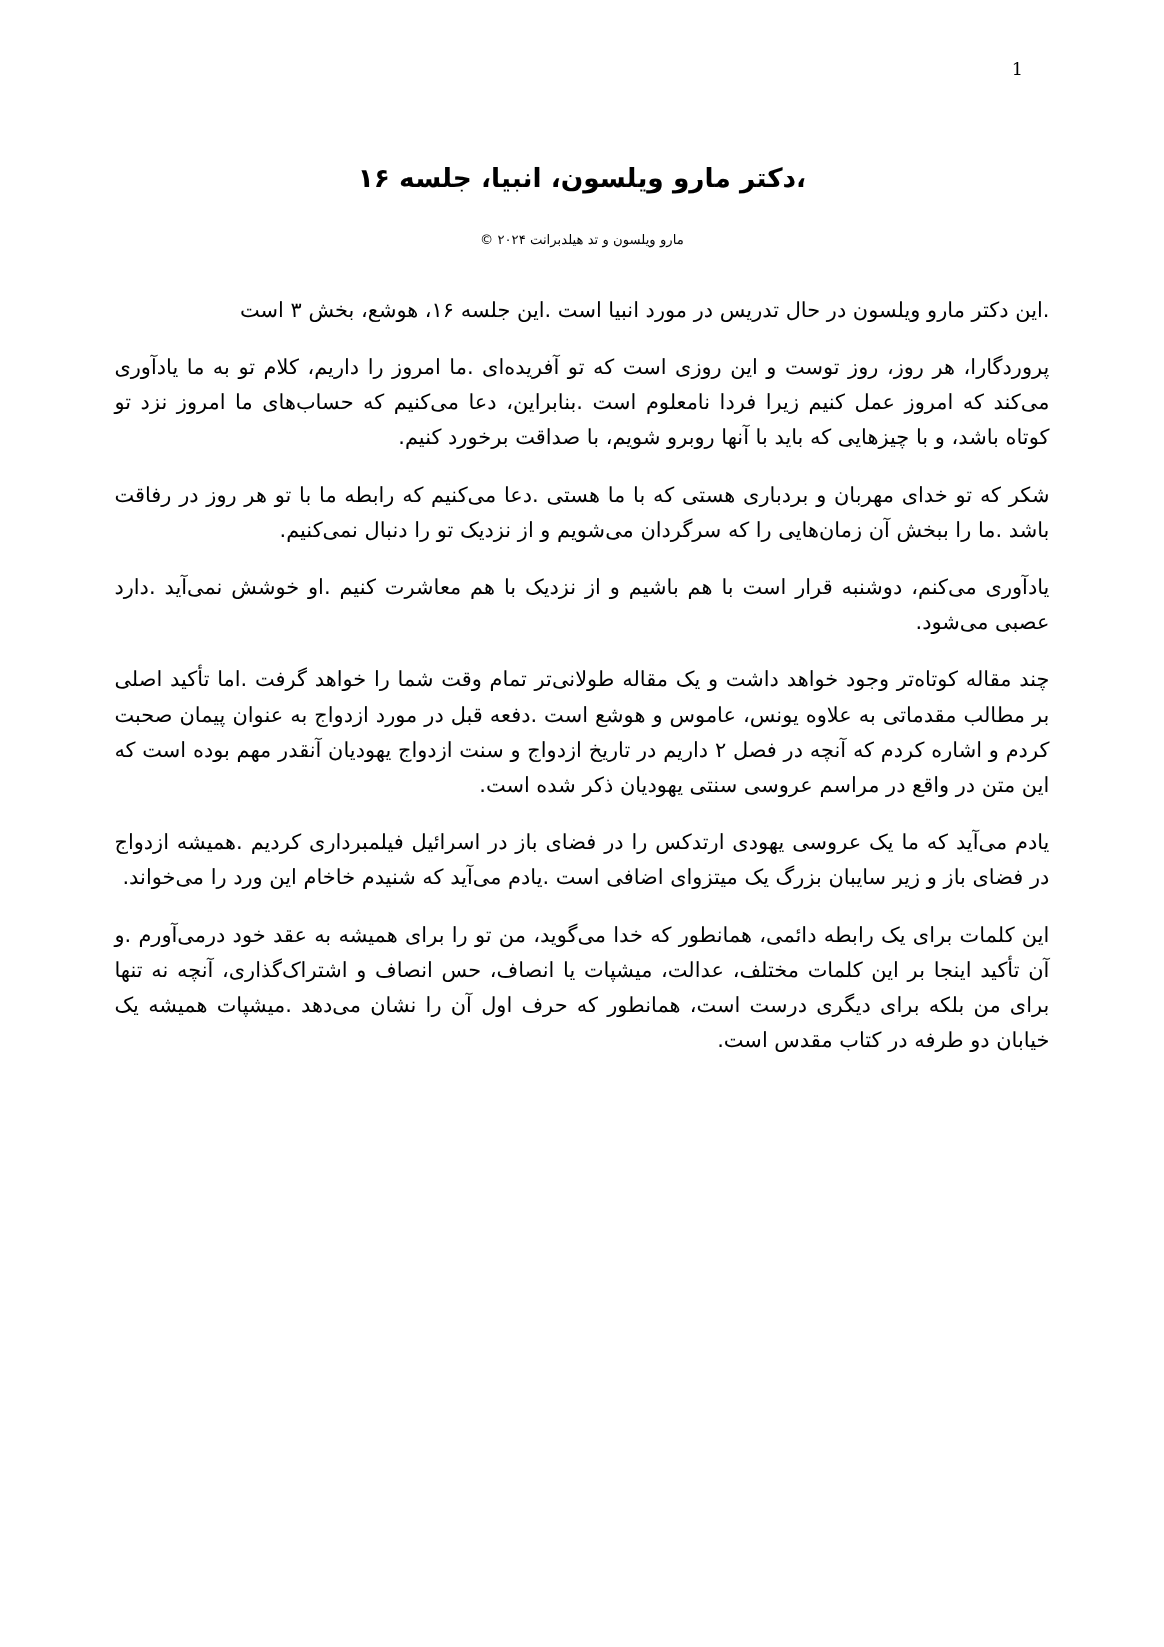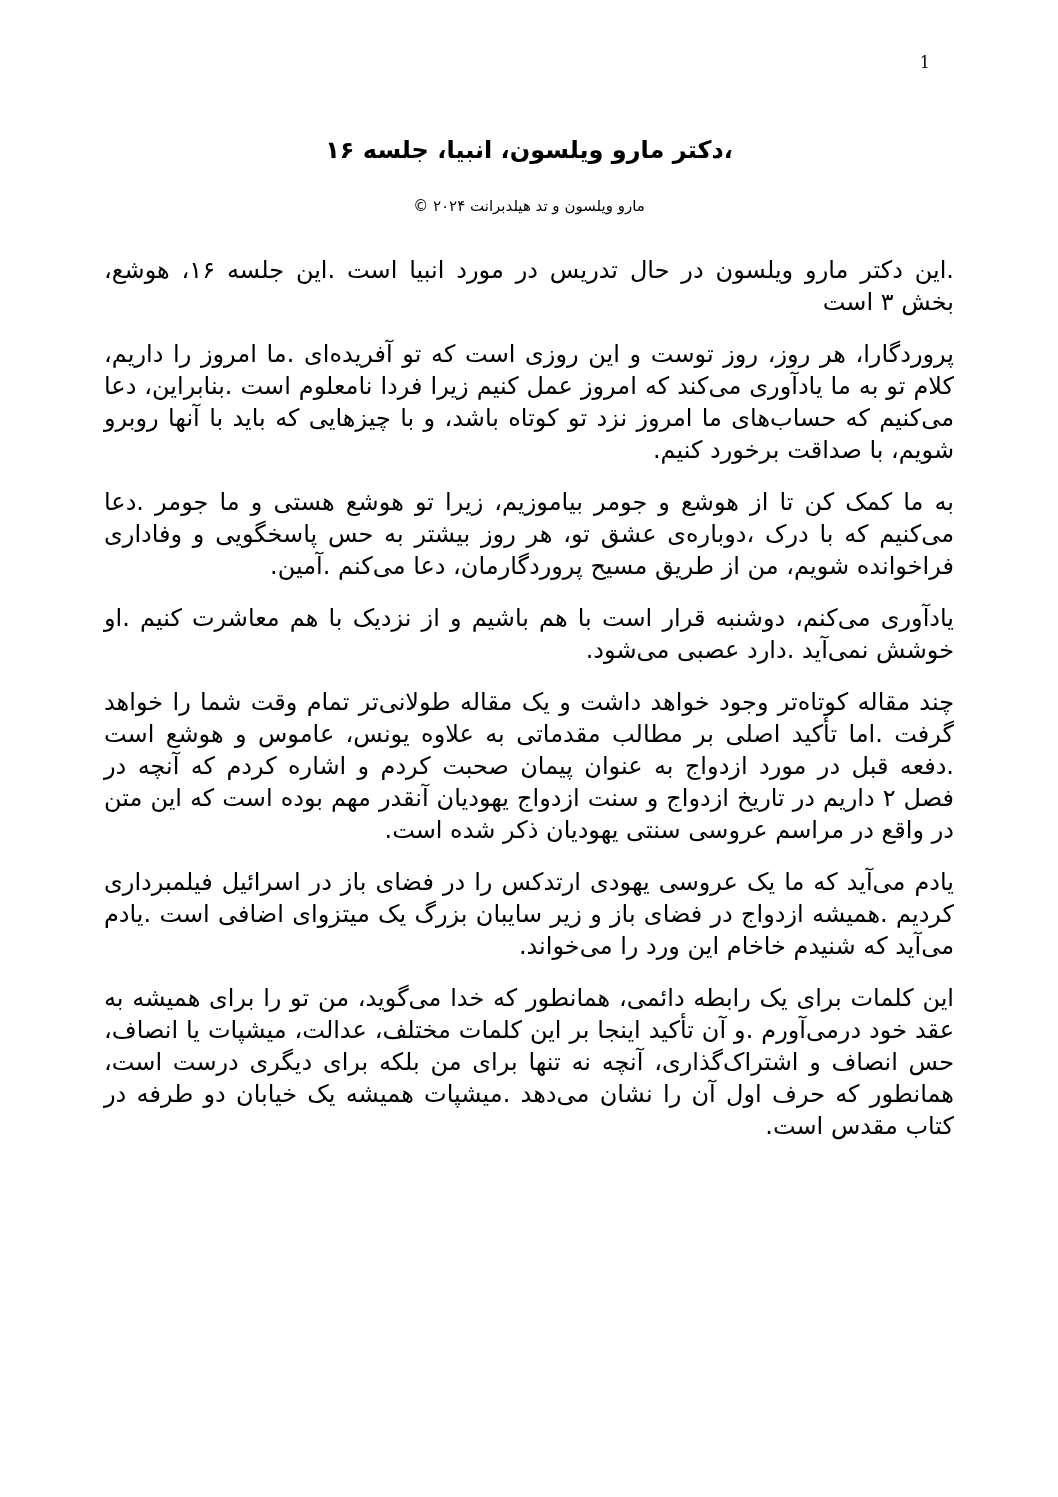--- a/index.html
+++ b/index.html
@@ -27,33 +27,33 @@
   }
   header {
     padding-top: 128px;
     text-align: center;
     direction: rtl;
   }
   .title-line {
     font-size: 24px;
     font-weight: 700;
     line-height: 45px;
-    margin: 0;
+    margin: 12px;
   }
   .copyright {
-    font-size: 15px;
+    font-size: 12px;
     font-weight: 400;
     margin-top: 21px;
     line-height: 24px;
   }
   main {
     direction: rtl;
     text-align: justify;
     padding: 36px 104px 0 104px;
-    font-size: 24px;
+    font-size: 19px;
     line-height: 32px;
   }
   main p {
     margin: 0 0 20px 0;
   }
 </style>
 </head>
 <body>
 
 <div class="page">
@@ -63,20 +63,20 @@
   <header>
     <h1 style="margin:0;">
       <div class="title-line">،دکتر مارو ویلسون، انبیا، جلسه ۱۶</div>
     </h1>
     <div class="copyright">مارو ویلسون و تد هیلدبرانت ۲۰۲۴ ©</div>
   </header>
 
   <main>
     <p>.این دکتر مارو ویلسون در حال تدریس در مورد انبیا است .این جلسه ۱۶، هوشع، بخش ۳ است</p>
     <p>پروردگارا، هر روز، روز توست و این روزی است که تو آفریده‌ای .ما امروز را داریم، کلام تو به ما یادآوری می‌کند که امروز عمل کنیم زیرا فردا نامعلوم است .بنابراین، دعا می‌کنیم که حساب‌های ما امروز نزد تو کوتاه باشد، و با چیزهایی که باید با آنها روبرو شویم، با صداقت برخورد کنیم.</p>
-    <p>به ما کمک کن تا از هوشع و جومر بیاموزیم، زیرا تو هوشع هستی و ما جومر .دعا می‌کنیم که با درک ،دوباره‌ی عشق تو، هر روز بیشتر به حس پاسخگویی و وفاداری فراخوانده شویم، من از طریق مسیح پروردگارمان، دعا می‌کنم .آمین.</p>
+    <p>شکر که تو خدای مهربان و بردباری هستی که با ما هستی .دعا می‌کنیم که رابطه ما با تو هر روز در رفاقت باشد .ما را ببخش آن زمان‌هایی را که سرگردان می‌شویم و از نزدیک تو را دنبال نمی‌کنیم.</p>
     <p>یادآوری می‌کنم، دوشنبه قرار است با هم باشیم و از نزدیک با هم معاشرت کنیم .او خوشش نمی‌آید .دارد عصبی می‌شود.</p>
     <p>چند مقاله کوتاه‌تر وجود خواهد داشت و یک مقاله طولانی‌تر تمام وقت شما را خواهد گرفت .اما تأکید اصلی بر مطالب مقدماتی به علاوه یونس، عاموس و هوشع است .دفعه قبل در مورد ازدواج به عنوان پیمان صحبت کردم و اشاره کردم که آنچه در فصل ۲ داریم در تاریخ ازدواج و سنت ازدواج یهودیان آنقدر مهم بوده است که این متن در واقع در مراسم عروسی سنتی یهودیان ذکر شده است.</p>
     <p>یادم می‌آید که ما یک عروسی یهودی ارتدکس را در فضای باز در اسرائیل فیلمبرداری کردیم .همیشه ازدواج در فضای باز و زیر سایبان بزرگ یک میتزوای اضافی است .یادم می‌آید که شنیدم خاخام این ورد را می‌خواند.</p>
     <p>این کلمات برای یک رابطه دائمی، همانطور که خدا می‌گوید، من تو را برای همیشه به عقد خود درمی‌آورم .و آن تأکید اینجا بر این کلمات مختلف، عدالت، میشپات یا انصاف، حس انصاف و اشتراک‌گذاری، آنچه نه تنها برای من بلکه برای دیگری درست است، همانطور که حرف اول آن را نشان می‌دهد .میشپات همیشه یک خیابان دو طرفه در کتاب مقدس است.</p>
   </main>
 
 </div>
 
 </body></html>

